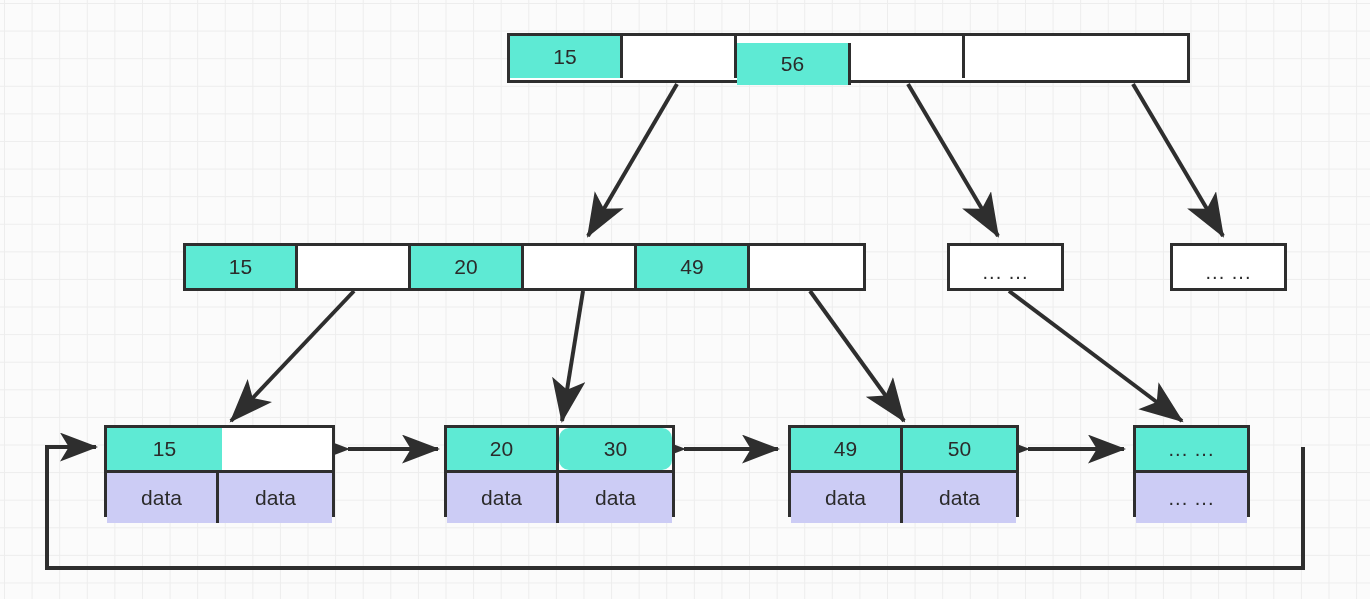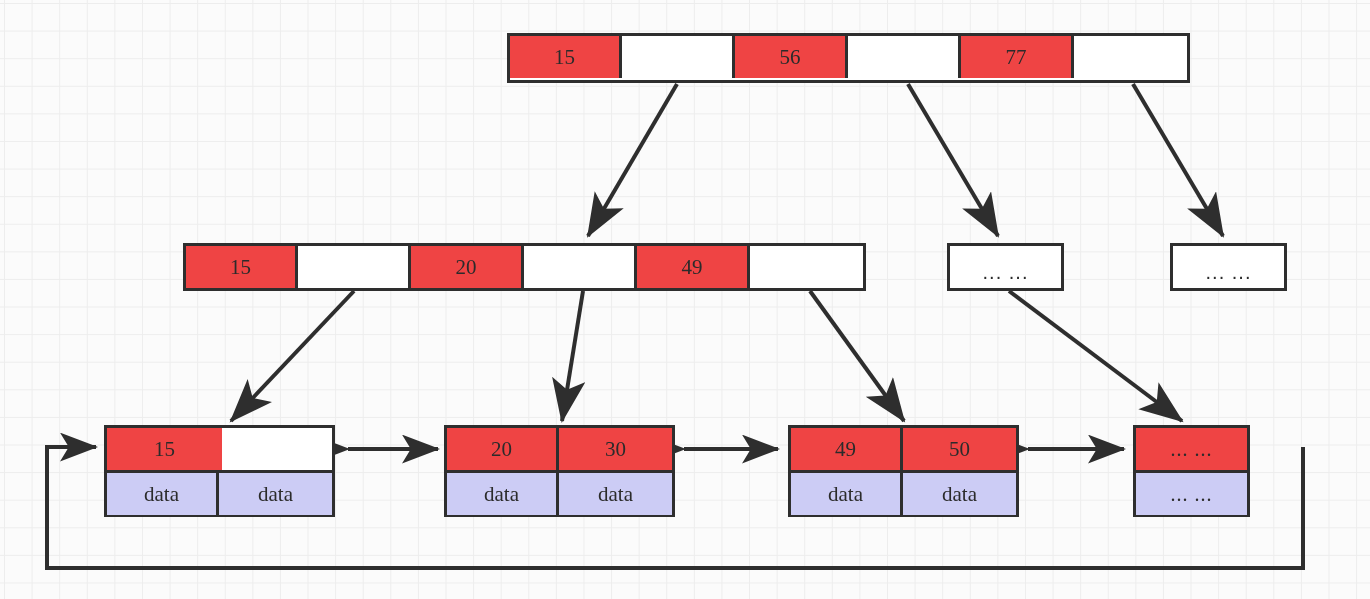--- a/index.html
+++ b/index.html
@@ -51,38 +51,36 @@
     justify-content: center;
     font-size: 21px;
     color: #2b2b2b;
     background: #ffffff;
     border-right: 3px solid #2e2e2e;
   }
   .cell:last-child {
     border-right: none;
   }
   .cell.key {
-    background: #ef4444;
-    font-family: Liberation Serif, serif;
+    background: #5eead4;
   }
   .cell.ptr {
     background: #ffffff;
   }
   .cell.data {
     background: #ccccf5;
   }
   .row-keys .cell {
     height: 42px;
   }
   .row-data {
     border-top: 3px solid #2e2e2e;
   }
   .row-data .cell {
-    height: 42px;
-    font-family: Liberation Serif, serif;
+    height: 50px;
   }
   .ellipsisbox {
     position: absolute;
     border: 3px solid #2e2e2e;
     box-sizing: border-box;
     background: #ffffff;
     display: flex;
     align-items: flex-end;
     justify-content: center;
     font-size: 20px;
@@ -127,23 +125,22 @@
     <line x1="684" y1="449" x2="778" y2="449" stroke="#2e2e2e" stroke-width="4" marker-start="url(#ahs)" marker-end="url(#ahs)"></line>
     <line x1="1028" y1="449" x2="1124" y2="449" stroke="#2e2e2e" stroke-width="4" marker-start="url(#ahs)" marker-end="url(#ahs)"></line>
 
     <path d="M1303,447 L1303,568 L47,568 L47,447 L96,447" fill="none" stroke="#2e2e2e" stroke-width="4" marker-end="url(#ahs)"></path>
   </svg>
 
   <div class="node" id="root-node" style="left:507px; top:33px; width:683px; height:50px;">
     <div class="noderow row-keys">
       <div class="cell key" style="width:113px;">15</div>
       <div class="cell ptr" style="width:114px;"></div>
-      <div class="cell key" style="width:114px;">56</div>
+      <div class="cell key" style="width:114px;margin-top:7px;">56</div>
       <div class="cell ptr" style="width:114px;"></div>
-      <div class="cell key" style="width:114px;">77</div>
       <div class="cell ptr" style="width:114px;"></div>
     </div>
   </div>
 
   <div class="node" id="internal-node" style="left:183px; top:243px; width:683px; height:48px;">
     <div class="noderow row-keys">
       <div class="cell key" style="width:113px; height:42px;">15</div>
       <div class="cell ptr" style="width:114px; height:42px;"></div>
       <div class="cell key" style="width:114px; height:42px;">20</div>
       <div class="cell ptr" style="width:114px; height:42px;"></div>
@@ -165,21 +162,21 @@
     </div>
     <div class="noderow row-data">
       <div class="cell data" style="width:115px;">data</div>
       <div class="cell data" style="width:116px;">data</div>
     </div>
   </div>
 
   <div class="node" style="left:444px; top:425px; width:231px; height:92px;">
     <div class="noderow row-keys">
       <div class="cell key" style="width:115px;">20</div>
-      <div class="cell key" style="width:116px;">30</div>
+      <div class="cell key" style="width:116px;border-radius:10px;">30</div>
     </div>
     <div class="noderow row-data">
       <div class="cell data" style="width:115px;">data</div>
       <div class="cell data" style="width:116px;">data</div>
     </div>
   </div>
 
   <div class="node" style="left:788px; top:425px; width:231px; height:92px;">
     <div class="noderow row-keys">
       <div class="cell key" style="width:115px;">49</div>

